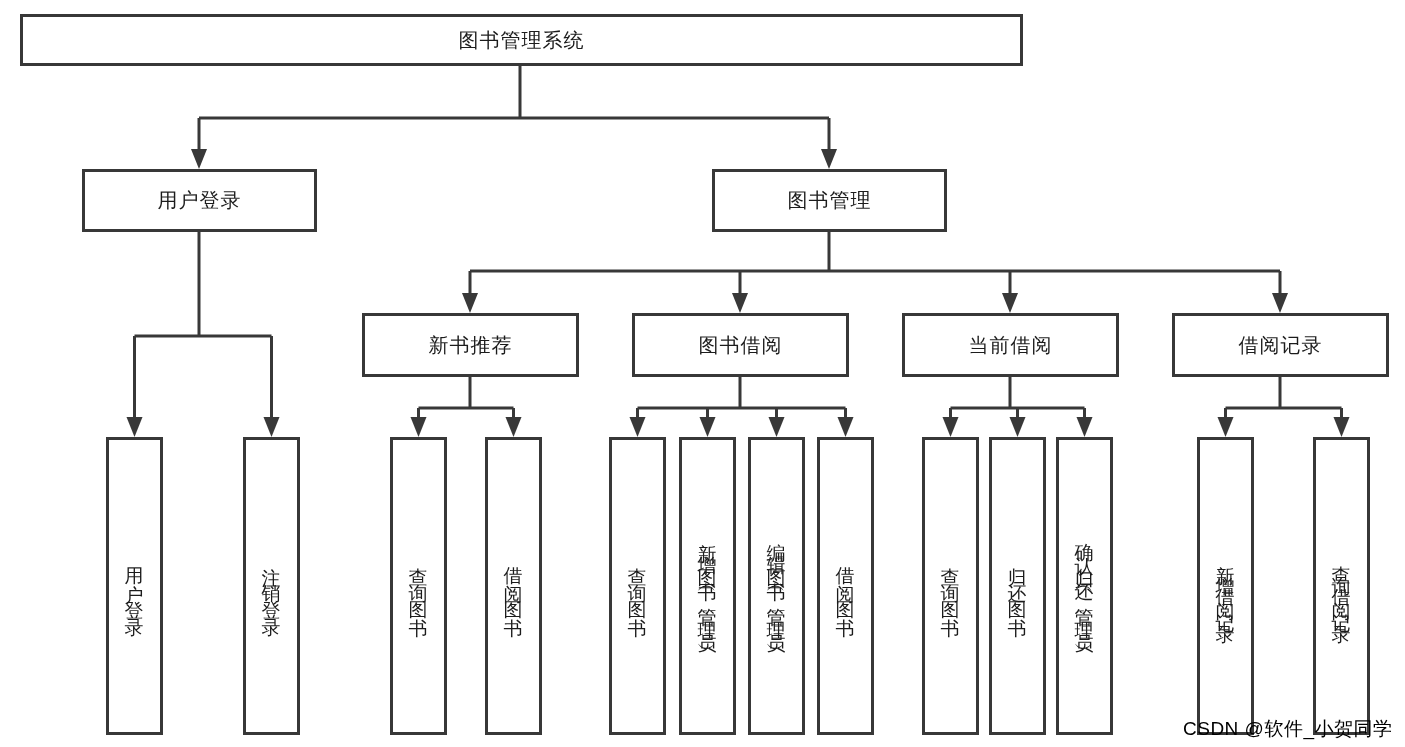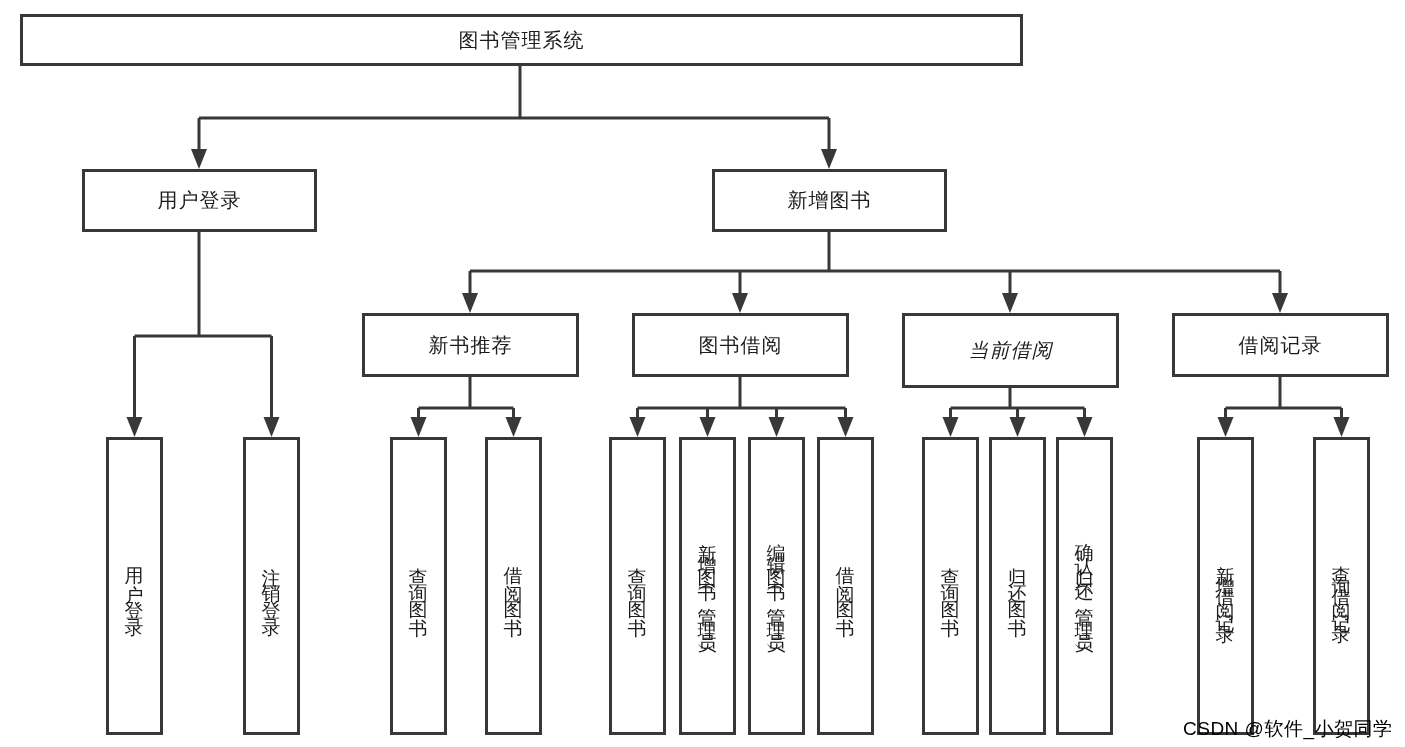--- a/index.html
+++ b/index.html
@@ -81,25 +81,25 @@
     <path class="tri" d="M1076.5 417 H1092.5 L1084.5 437 Z"></path>
 
     <path class="line" d="M1280 377 V408 M1225.5 408 H1341.5 M1225.5 408 V419 M1341.5 408 V419"></path>
     <path class="tri" d="M1217.5 417 H1233.5 L1225.5 437 Z"></path>
     <path class="tri" d="M1333.5 417 H1349.5 L1341.5 437 Z"></path>
   </svg>
 
   <div class="node hlabel" style="left:20px;top:14px;width:1003px;height:52px;">图书管理系统</div>
 
   <div class="node hlabel" style="left:82px;top:169px;width:235px;height:63px;">用户登录</div>
-  <div class="node hlabel" style="left:712px;top:169px;width:235px;height:63px;">新增图书</div>
+  <div class="node hlabel" style="left:712px;top:169px;width:235px;height:63px;">图书管理</div>
 
   <div class="node hlabel" style="left:632px;top:313px;width:217px;height:64px;">图书借阅</div>
   <div class="node hlabel" style="left:362px;top:313px;width:217px;height:64px;">新书推荐</div>
-  <div class="node hlabel" style="left:902px;top:313px;width:217px;height:75px;font-style:italic;">当前借阅</div>
+  <div class="node hlabel" style="left:902px;top:313px;width:217px;height:64px;">当前借阅</div>
   <div class="node hlabel" style="left:1172px;top:313px;width:217px;height:64px;text-align:right;">借阅记录</div>
 
   <div class="node leaf" style="left:106px;">
     <span class="vtext ls-short">用户登录</span>
   </div>
   <div class="node leaf" style="left:243px;">
     <span class="vtext ls-short">注销登录</span>
   </div>
 
   <div class="node leaf" style="left:390px;">

